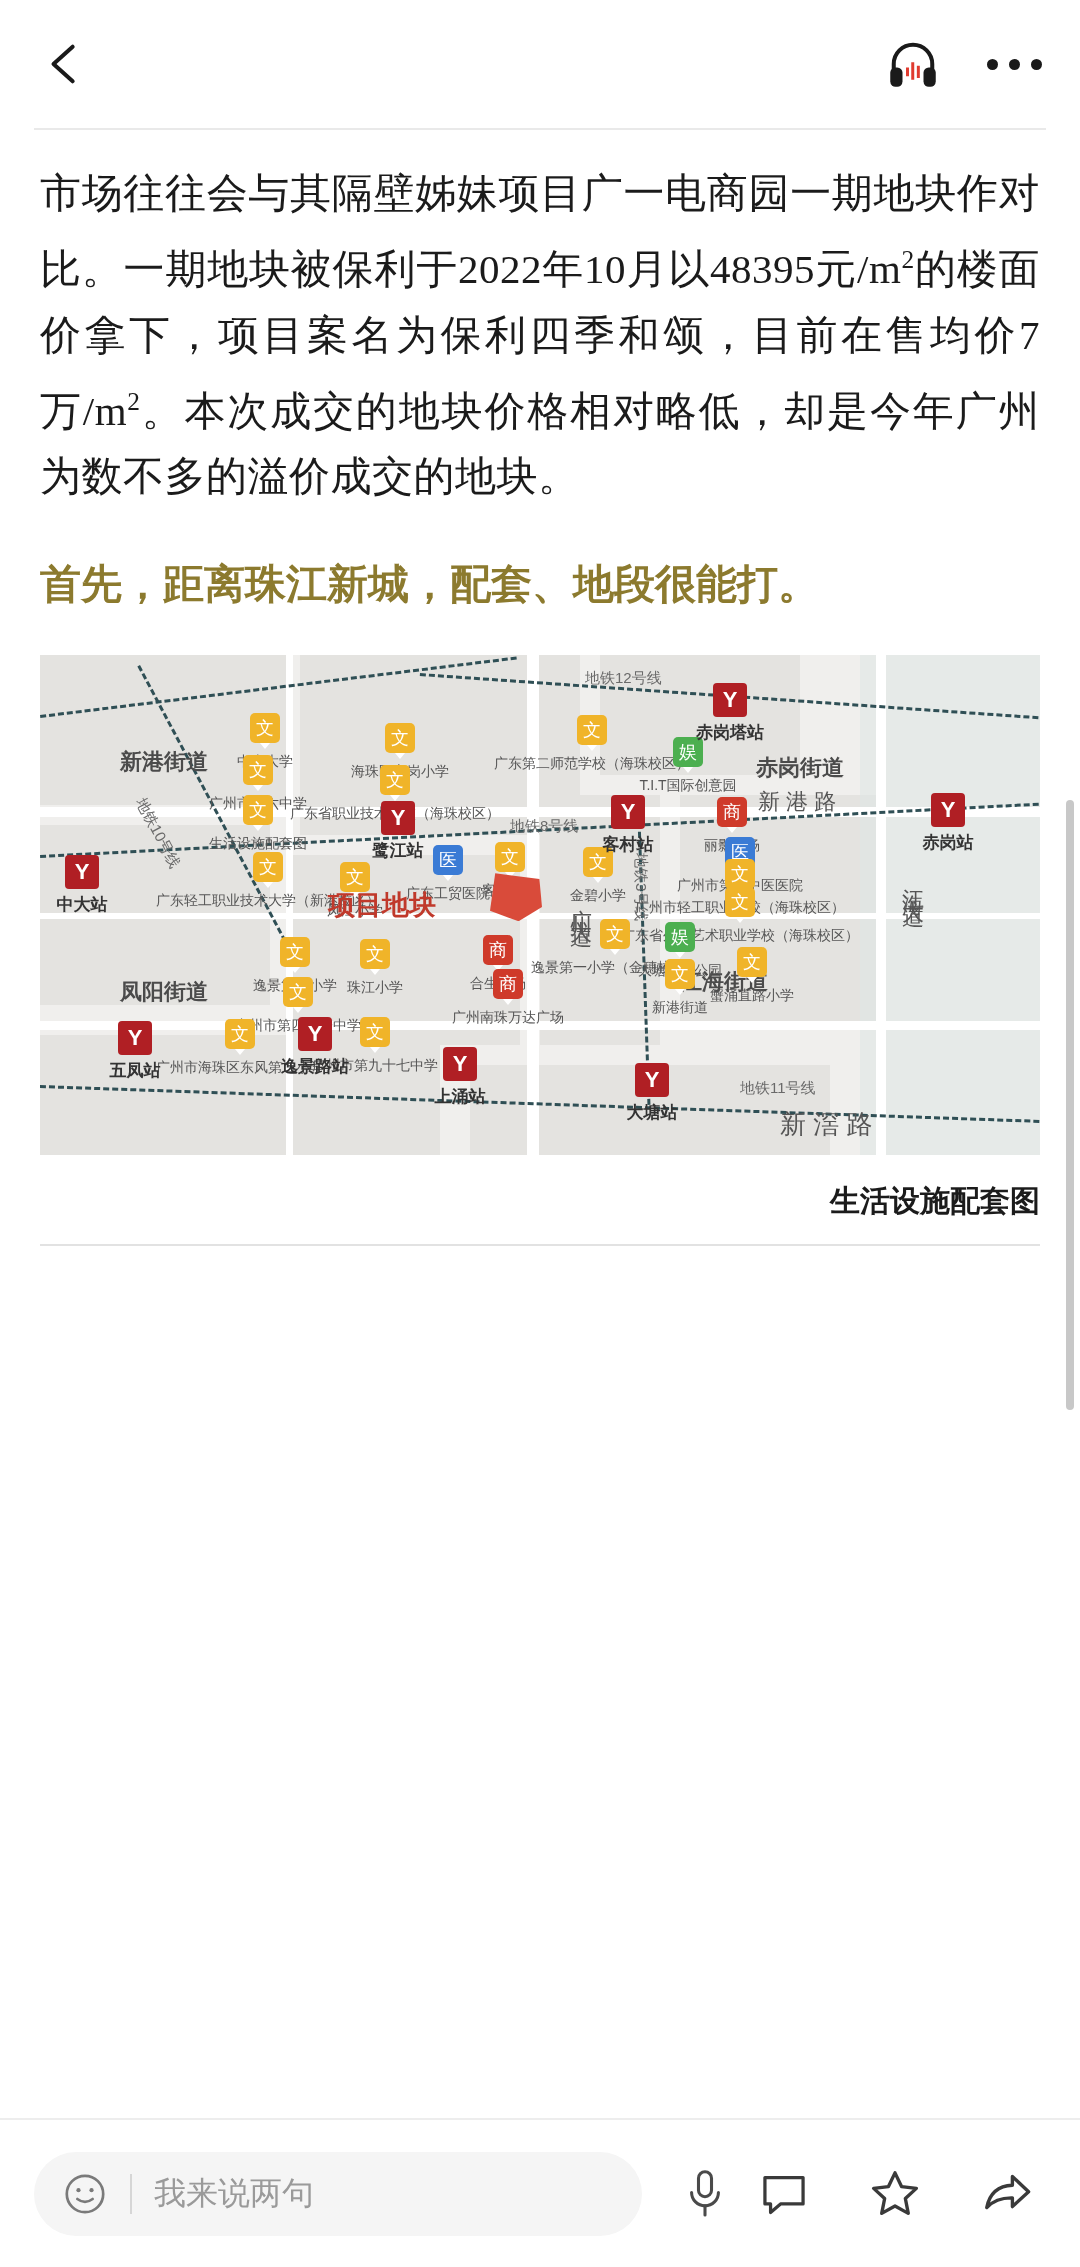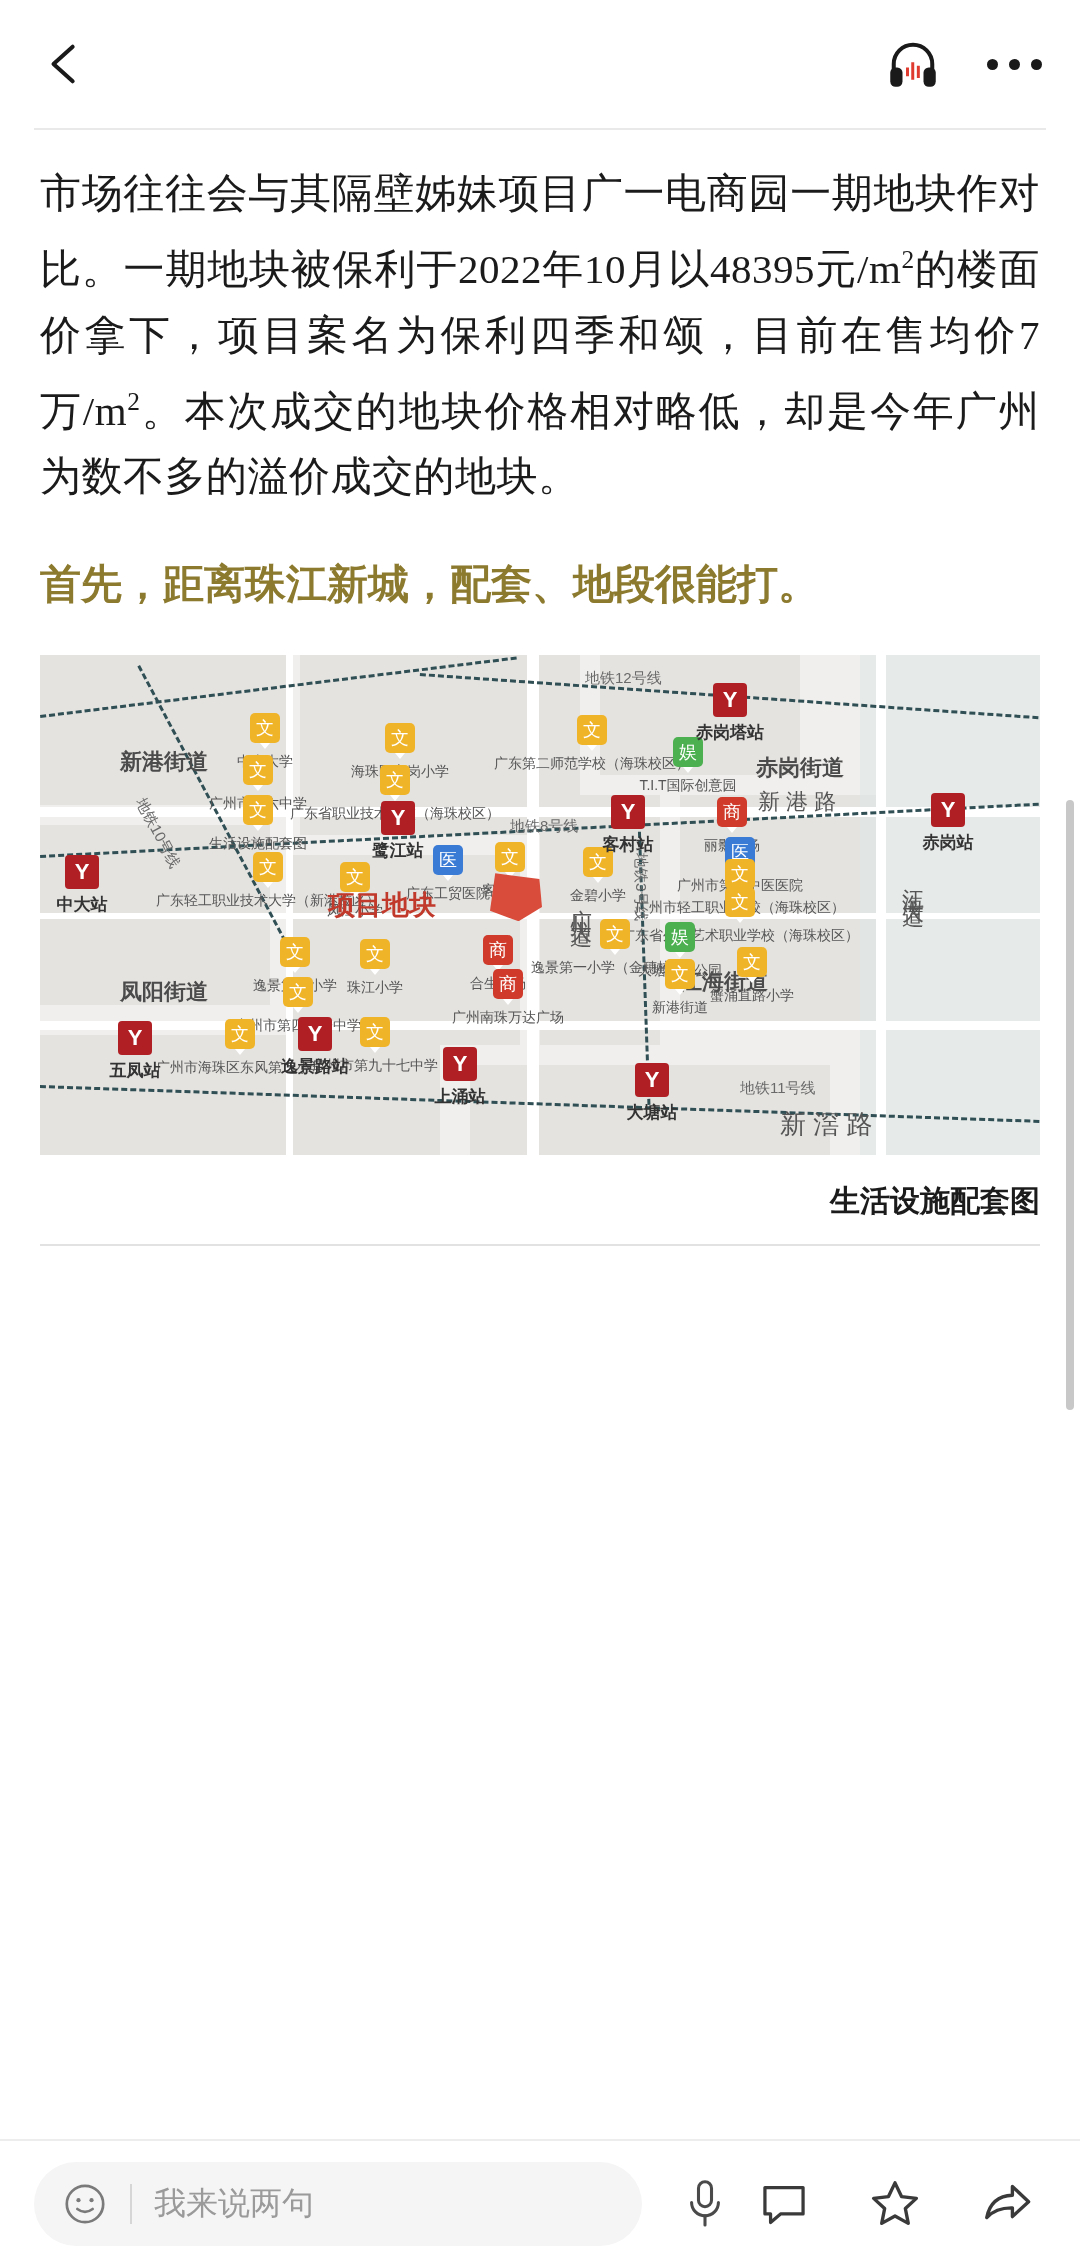--- a/index.html
+++ b/index.html
@@ -198,21 +198,21 @@
     height: 610px;
     background: #c8c8c8;
     border-radius: 4px;
   }
 
   
   .bottombar {
     position: absolute;
     left: 0; bottom: 0;
     width: 1080px;
-    height: 128px;
+    height: 149px;
     background: #ffffff;
     border-top: 2px solid #ededed;
     display: flex;
     align-items: center;
     padding: 0 34px;
     box-sizing: border-box;
     gap: 30px;
   }
   .comment-box {
     flex: 1;

